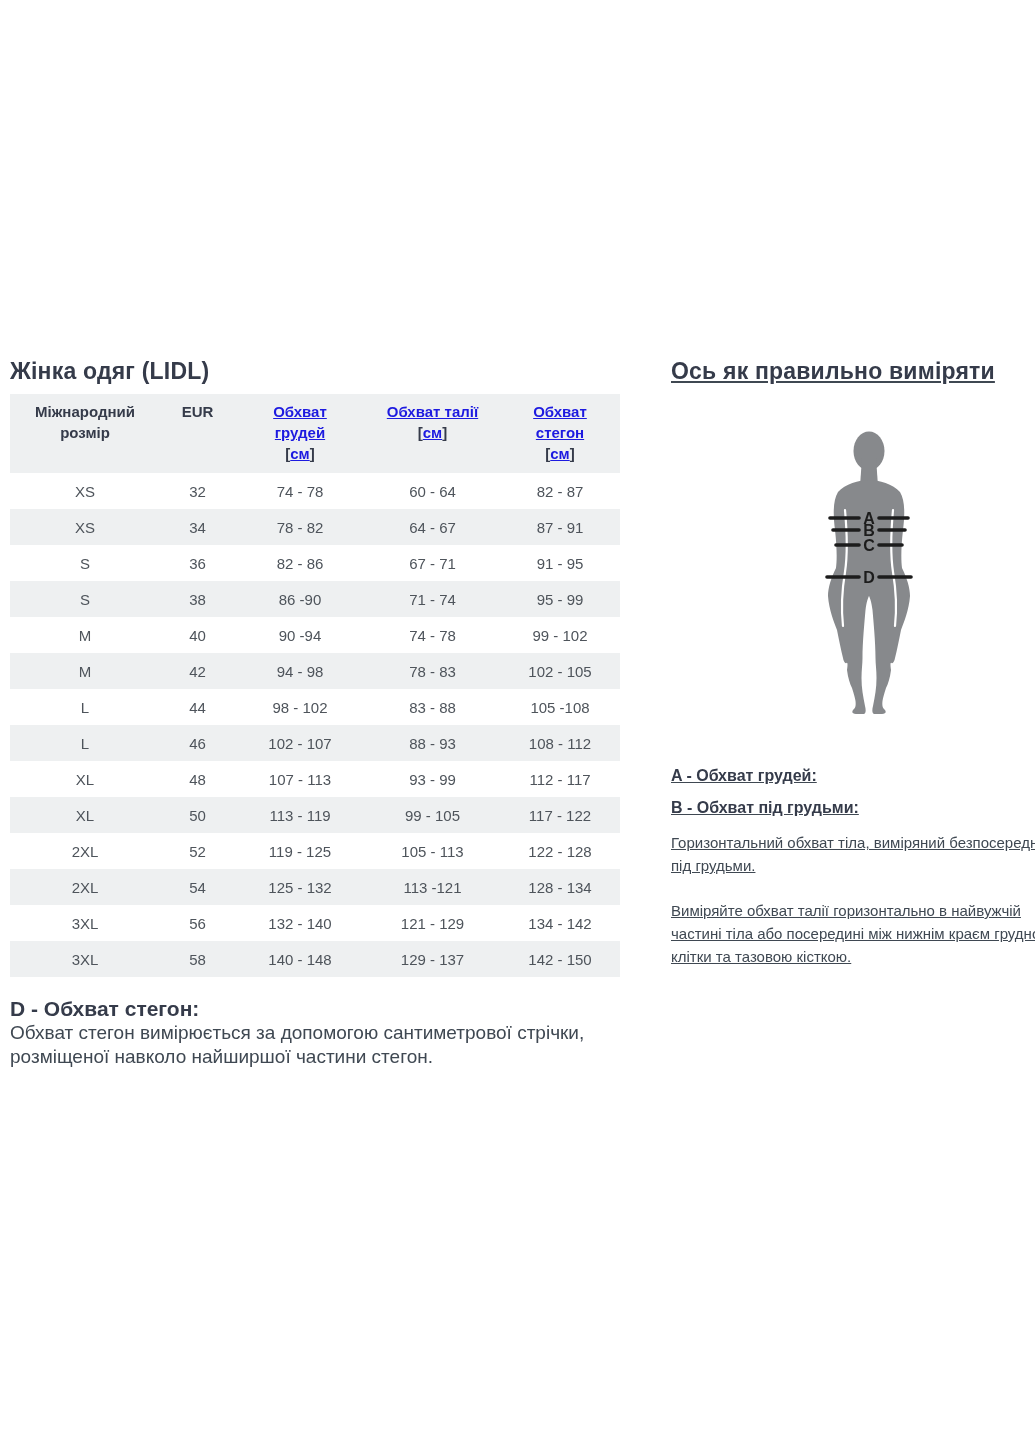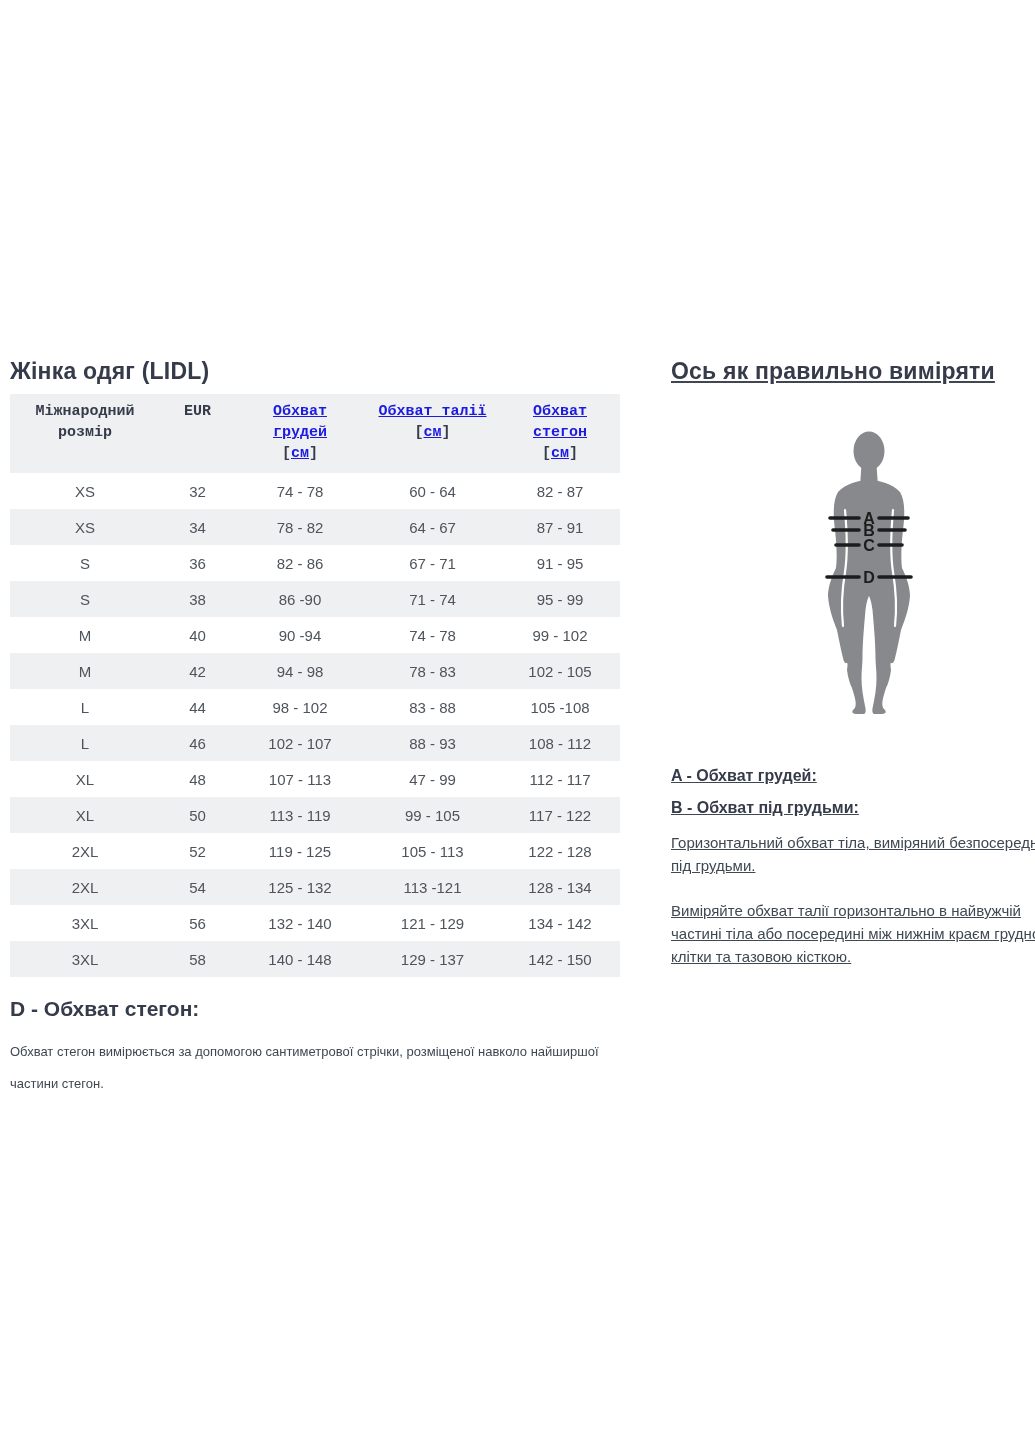--- a/index.html
+++ b/index.html
@@ -43,21 +43,20 @@
   table.size-table col.c5 { width: 120px; }
 
   table.size-table thead th {
     background: var(--stripe, #eef0f1);
     font-size: 15px;
     font-weight: bold;
     color: var(--heading, #353b4a);
     vertical-align: top;
     padding: 7px 12px 9px;
     line-height: 21px;
-    font-family: Liberation Mono, monospace;
   }
   table.size-table thead a.hlink {
     color: var(--link, #1d1ae0);
     text-decoration: underline;
     cursor: pointer;
   }
   table.size-table tbody td {
     height: 36px;
     font-size: 15px;
     color: #4e545b;
@@ -68,23 +67,22 @@
   }
 
   
   .note-heading {
     margin-top: 20px;
     font-size: 21px;
     font-weight: bold;
     color: var(--heading, #353b4a);
   }
   .note-text {
-    margin-top: 15px;
-    font-size: 13px;
-    line-height: 32px;
+    font-size: 19px;
+    line-height: 24px;
     color: var(--body_text, #3f4852);
     max-width: 612px;
   }
 
   .figure-wrap {
     margin: 44px 0 0 118px;
     width: 160px;
     height: 285px;
   }
   .body-fill { fill: var(--figure_gray, #87898c); }
@@ -190,21 +188,21 @@
             <td>L</td>
             <td>46</td>
             <td>102 - 107</td>
             <td>88 - 93</td>
             <td>108 - 112</td>
           </tr>
           <tr>
             <td>XL</td>
             <td>48</td>
             <td>107 - 113</td>
-            <td>47 - 99</td>
+            <td>93 - 99</td>
             <td>112 - 117</td>
           </tr>
           <tr>
             <td>XL</td>
             <td>50</td>
             <td>113 - 119</td>
             <td>99 - 105</td>
             <td>117 - 122</td>
           </tr>
           <tr>

